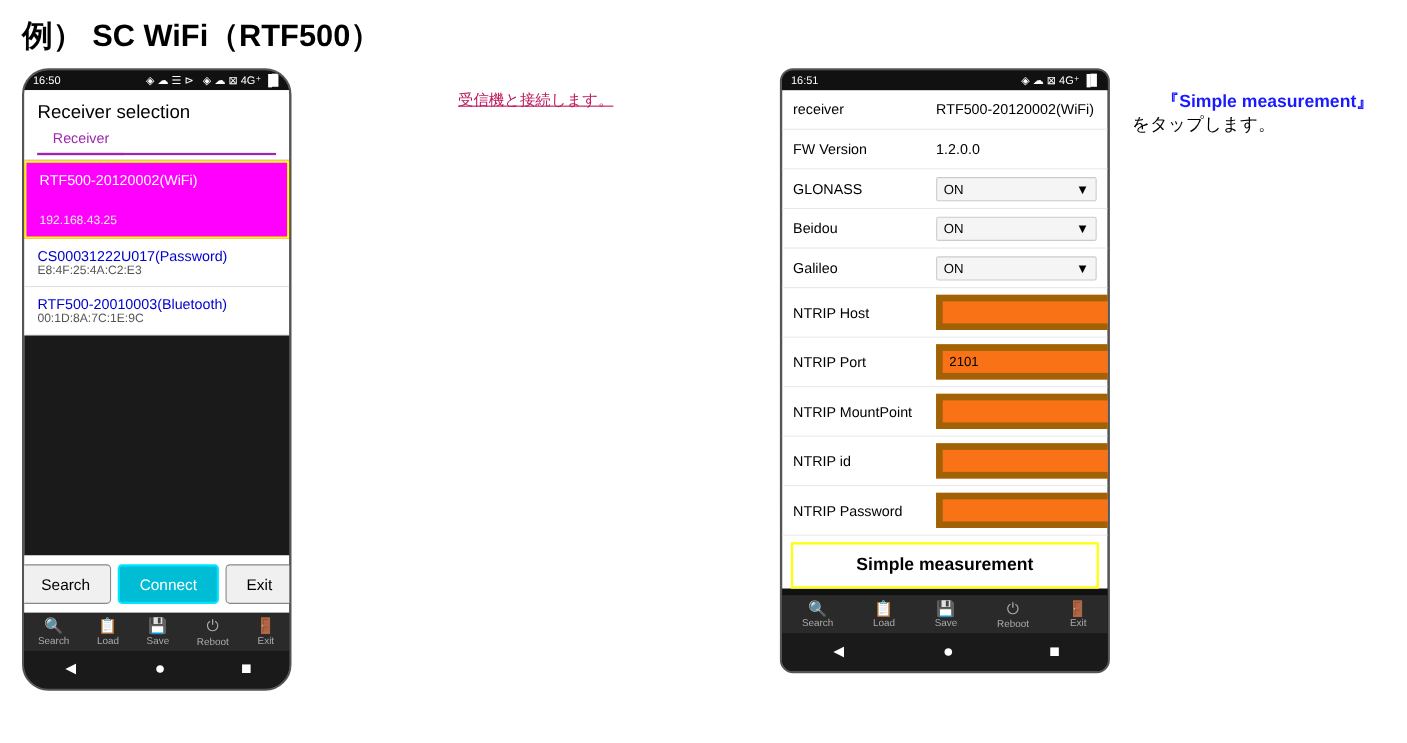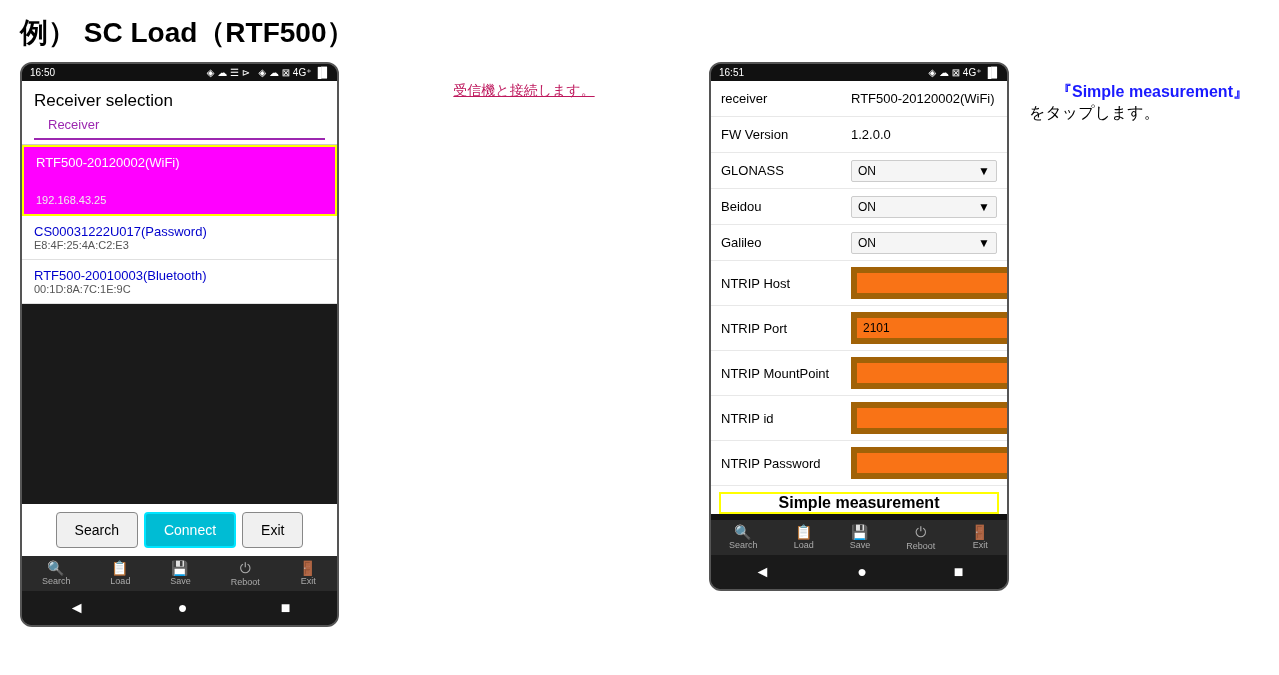--- a/index.html
+++ b/index.html
@@ -24,23 +24,23 @@
     .main-content {
       display: flex;
       flex-direction: row;
       padding: 0 20px;
       gap: 0;
       align-items: flex-start;
     }
 
     
     .phone-left {
-      width: 319px;
+      width: 245px;
       background: #111;
-      border-radius: 12px;
+      border-radius: 24px;
       overflow: hidden;
       border: 2px solid #555;
       flex-shrink: 0;
     }
 
     .phone-status-bar {
       background: #111;
       color: #fff;
       font-size: 10px;
       padding: 3px 8px;
@@ -252,20 +252,21 @@
       border: 6px solid #a16207;
       padding: 3px 6px;
       font-size: 12px;
       background: #f97316;
     }
 
     .simple-measurement-btn {
       background: #fff;
       border: 2px solid #ffff00;
       margin: 6px 8px;
+      padding: 10px;
       text-align: center;
       font-size: 16px;
       font-weight: bold;
       color: #000;
       cursor: pointer;
     }
 
     
     .right-annotation {
       flex: 1;
@@ -283,21 +284,21 @@
     .annotation-text {
       font-size: 16px;
       color: #000;
     }
   </style>
 </head>
 <body>
 
 <div class="page-title">
   <span>例）</span>
-  <span>SC Load（RTF500）</span>
+  <span>SC WiFi（RTF500）</span>
 </div>
 
 <div class="main-content">
 
   <div class="phone-left">
 
     <div class="phone-status-bar">
       <span>16:50</span>
       <span>◈ ☁ ☰ ⊳ &nbsp; ◈ ☁ ⊠ 4G⁺ ▐▊</span>
     </div>

